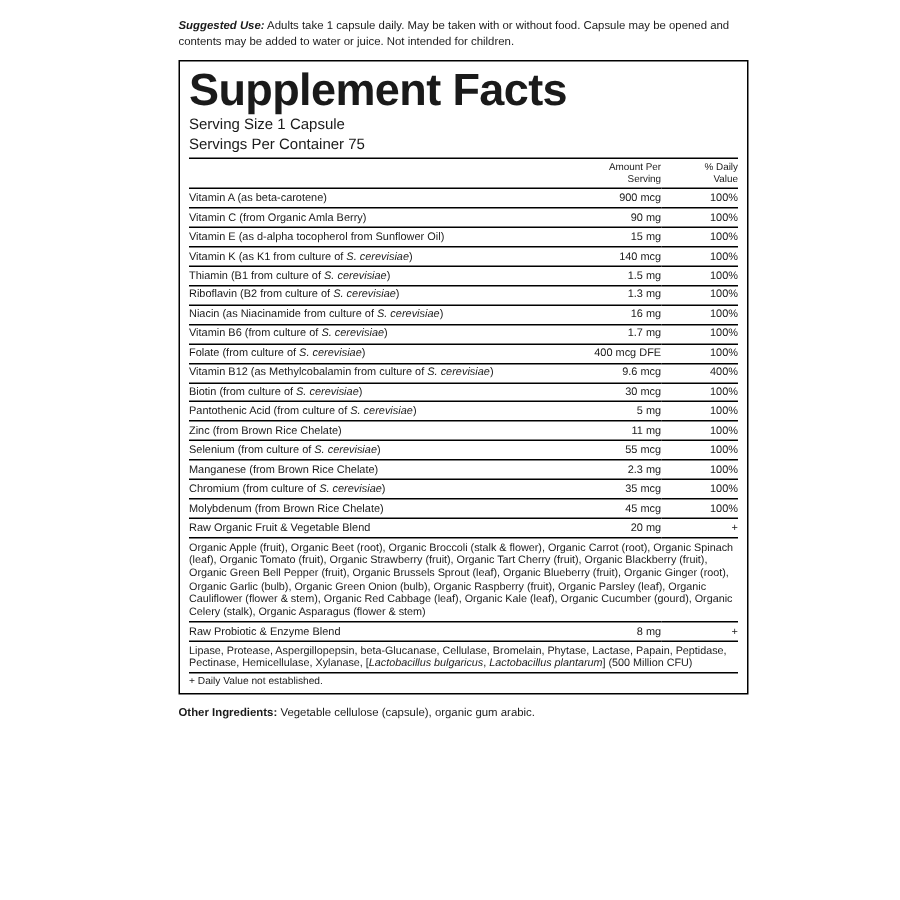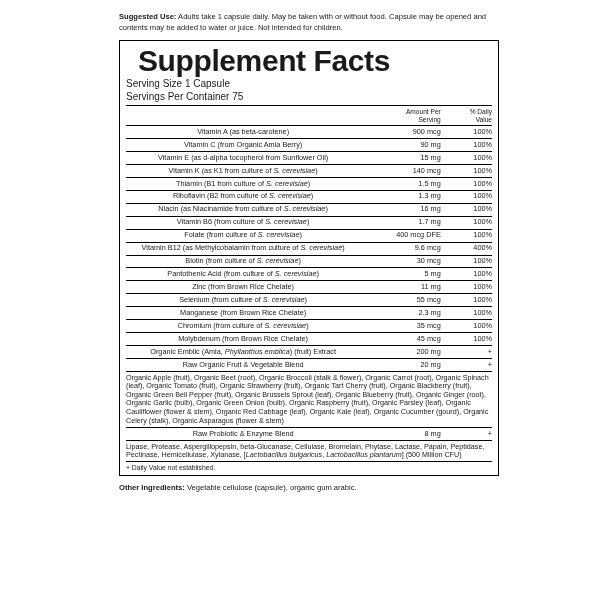--- a/index.html
+++ b/index.html
@@ -21,35 +21,35 @@
     box-sizing: border-box;
     padding: 8px 14px 4px 14px;
   }
   .suggested-use {
     font-size: 7.6px;
     line-height: 1.42;
     margin: 4px 0 6px 105px;
     width: 380px;
     text-align: left;
   }
-  .suggested-use b { font-weight: bold; }
+  .suggested-use b { font-weight: bold; font-style: italic; }
 
   .panel {
     border: 1.6px solid #000;
     box-sizing: border-box;
     margin-left: 105px;
     width: 380px;
     padding: 4px 6px 3px 6px;
   }
   .sf-title {
     font-size: 30px;
     font-weight: bold;
     letter-spacing: -0.4px;
     line-height: 1.02;
-    margin: 1px 0 2px 12px;
+    margin: 1px 0 2px 0;
     font-family: "Liberation Sans", sans-serif;
   }
   .serving-line {
     font-size: 10px;
     line-height: 1.25;
   }
   .rule-thin { border-top: 1px solid #000; margin-top: 2px; }
 
   table.facts {
     width: 100%;
@@ -60,21 +60,21 @@
     padding: 1.6px 0 1.6px 0;
     vertical-align: bottom;
     line-height: 1.2;
   }
   .hdr td {
     font-size: 6.6px;
     line-height: 1.1;
     padding-bottom: 1px;
     vertical-align: bottom;
   }
-  .col-name  { width: 64%; text-align: center; padding-right: 4px; }
+  .col-name  { width: 64%; text-align: left; padding-right: 4px; }
   .col-amt   { width: 22%; text-align: right; padding-right: 6px; white-space: nowrap; }
   .col-dv    { width: 14%; text-align: right; white-space: nowrap; }
   tr.row td { border-top: 0.8px solid #000; }
   tr.first-row td { border-top: 1.2px solid #000; }
   em { font-style: italic; }
   .blend-row td { border-top: 1.2px solid #000; font-weight: normal; }
   .blend-desc {
     font-size: 7.2px;
     line-height: 1.32;
     padding: 2.5px 0 3px 0;
@@ -203,25 +203,20 @@
           <tr class="row">
             <td class="col-name">Chromium (from culture of <em>S. cerevisiae</em>)</td>
             <td class="col-amt">35 mcg</td>
             <td class="col-dv">100%</td>
           </tr>
           <tr class="row">
             <td class="col-name">Molybdenum (from Brown Rice Chelate)</td>
             <td class="col-amt">45 mcg</td>
             <td class="col-dv">100%</td>
           </tr>
-          <tr class="row">
-            <td class="col-name">Organic Emblic (Amla, <em>Phyllanthus emblica</em>) (fruit) Extract</td>
-            <td class="col-amt">200 mg</td>
-            <td class="col-dv">+</td>
-          </tr>
         </tbody>
       <tbody id="blends-body">
           <tr class="blend-row">
             <td class="col-name">Raw Organic Fruit &amp; Vegetable Blend</td>
             <td class="col-amt">20 mg</td>
             <td class="col-dv">+</td>
           </tr>
           <tr>
             <td class="blend-desc" colspan="3">Organic Apple (fruit), Organic Beet (root), Organic Broccoli (stalk &amp; flower), Organic Carrot (root), Organic Spinach (leaf), Organic Tomato (fruit), Organic Strawberry (fruit), Organic Tart Cherry (fruit), Organic Blackberry (fruit), Organic Green Bell Pepper (fruit), Organic Brussels Sprout (leaf), Organic Blueberry (fruit), Organic Ginger (root), Organic Garlic (bulb), Organic Green Onion (bulb), Organic Raspberry (fruit), Organic Parsley (leaf), Organic Cauliflower (flower &amp; stem), Organic Red Cabbage (leaf), Organic Kale (leaf), Organic Cucumber (gourd), Organic Celery (stalk), Organic Asparagus (flower &amp; stem)</td>
           </tr>

